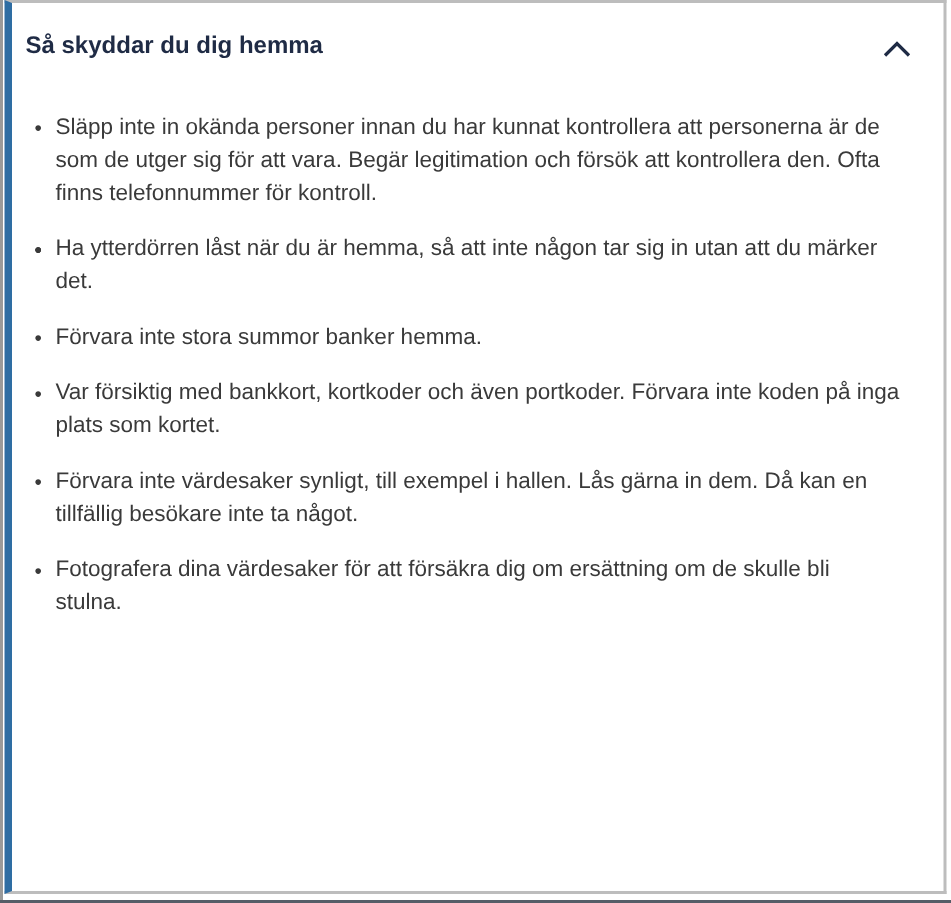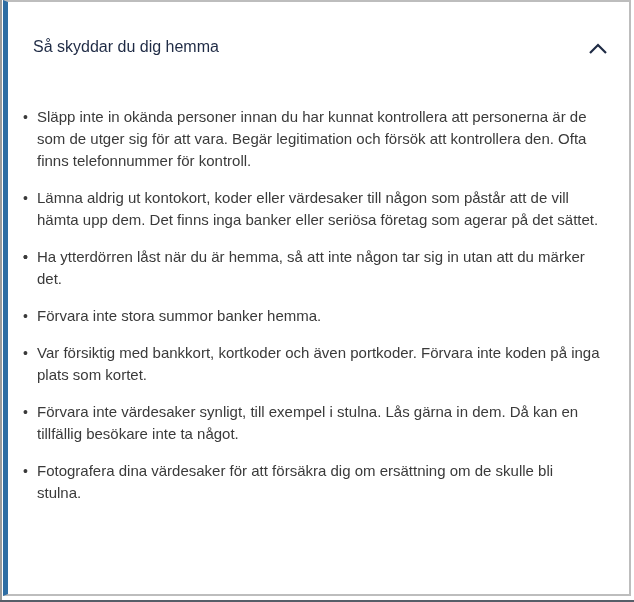--- a/index.html
+++ b/index.html
@@ -32,24 +32,24 @@
   }
   .card-header{
     display:flex;
     align-items:center;
     justify-content:space-between;
     padding:19px 21px 0 9px;
     cursor:pointer;
   }
   .card-title{
     font-size:16px;
-    font-weight:400;
+    font-weight:700;
     line-height:20px;
     color:var(--title-color,#1f2b45);
-    margin:16px;
+    margin:0;
   }
   .chevron{
     width:20px;height:12px;
     color:var(--title-color,#27334e);
     flex:0 0 auto;
     margin-top:4px;
   }
   ul.tips{
     list-style:none;
     margin:33px 0 0 0;
@@ -87,40 +87,39 @@
       </svg>
     </header>
 
     <ul class="tips">
       <li>
         <span class="bullet">•</span>
         <span>Släpp inte in okända personer innan du har kunnat kontrollera att personerna är de som de utger sig för att vara. Begär legitimation och försök att kontrollera den. Ofta finns telefonnummer för kontroll.</span>
       </li>
       <li>
         <span class="bullet">•</span>
-        <span>Lämna aldrig ut kontokort, koder eller värdesaker till någon som påstår att de vill hämta upp dem. Det finns inga banker eller seriösa företag som agerar på det sättet.</span>
       </li>
       <li>
         <span class="bullet">•</span>
       </li>
       <li>
         <span class="bullet">•</span>
         <span>Ha ytterdörren låst när du är hemma, så att inte någon tar sig in utan att du märker det.</span>
       </li>
       <li>
         <span class="bullet">•</span>
         <span>Förvara inte stora summor banker hemma.</span>
       </li>
       <li>
         <span class="bullet">•</span>
         <span>Var försiktig med bankkort, kortkoder och även portkoder. Förvara inte koden på inga plats som kortet.</span>
       </li>
       <li>
         <span class="bullet">•</span>
-        <span>Förvara inte värdesaker synligt, till exempel i stulna. Lås gärna in dem. Då kan en tillfällig besökare inte ta något.</span>
+        <span>Förvara inte värdesaker synligt, till exempel i hallen. Lås gärna in dem. Då kan en tillfällig besökare inte ta något.</span>
       </li>
       <li>
         <span class="bullet">•</span>
         <span>Fotografera dina värdesaker för att försäkra dig om ersättning om de skulle bli stulna.</span>
       </li>
     </ul>
 
   </section>
 
   <div class="page-bottom-rule"></div>

